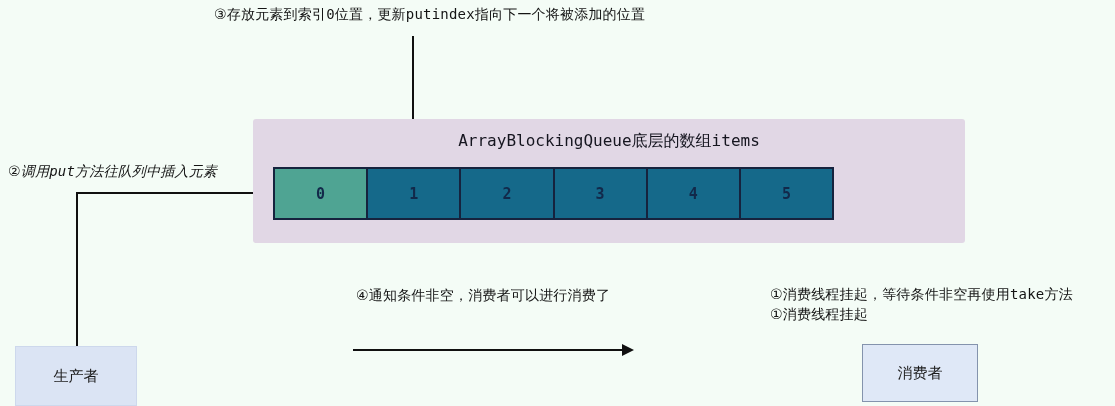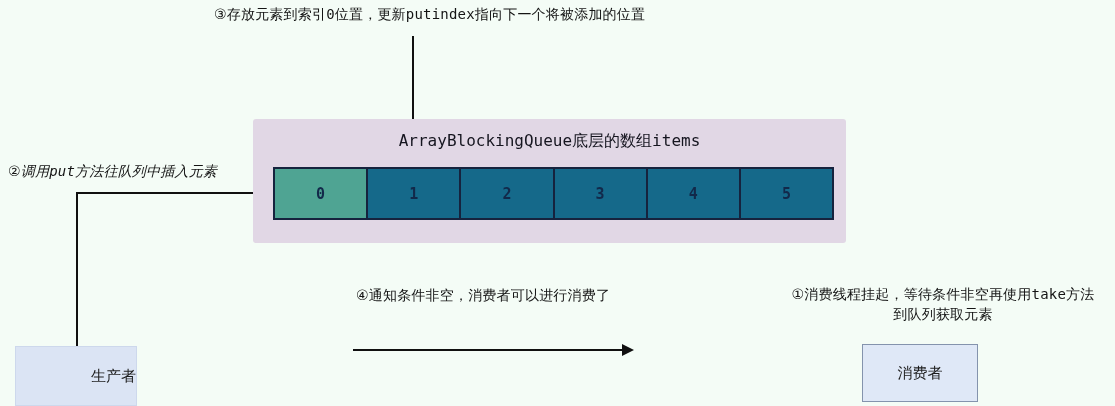--- a/index.html
+++ b/index.html
@@ -18,29 +18,28 @@
   }
   .note {
     position: absolute;
     font-size: 14px;
     color: #141414;
     white-space: nowrap;
     letter-spacing: 0.2px;
   }
   .note-center {
     white-space: normal;
-    text-align: center;
     line-height: 20px;
   }
   
   .panel {
     position: absolute;
     left: 253px;
     top: 119px;
-    width: 593px;
+    width: 712px;
     height: 124px;
     background: #e1d7e5;
     border-radius: 3px;
   }
   .panel-title {
     position: absolute;
     left: 0;
     top: 12px;
     width: 100%;
     text-align: center;
@@ -94,21 +93,20 @@
     color: #1c1c1c;
     box-sizing: border-box;
   }
   .producer {
     left: 15px;
     top: 346px;
     width: 122px;
     height: 60px;
     background: #dbe4f4;
     border: 1px solid #cdd8ec;
-    justify-content: flex-end;
   }
   .consumer {
     left: 862px;
     top: 344px;
     width: 116px;
     height: 58px;
     background: #dfe8f7;
     border: 1px solid #8493ad;
   }
 </style>
@@ -146,21 +144,21 @@
 
   <div class="note" style="left:356px; top:287px;">④通知条件非空，消费者可以进行消费了</div>
 
   <div>
     <div class="line" style="left:353px; top:349px; width:270px; height:2px;"></div>
     <div class="head-right" style="left:622px; top:344px;"></div>
   </div>
 
   <div class="note note-center" style="left:770px; top:284px; width:346px;">
     <div>①消费线程挂起，等待条件非空再使用take方法</div>
-    <div>到队列获取元素</div>
+    <div>①消费线程挂起</div>
   </div>
 
   <div class="actor producer">
     <span>生产者</span>
   </div>
 
   <div class="actor consumer">
     <span>消费者</span>
   </div>
 

